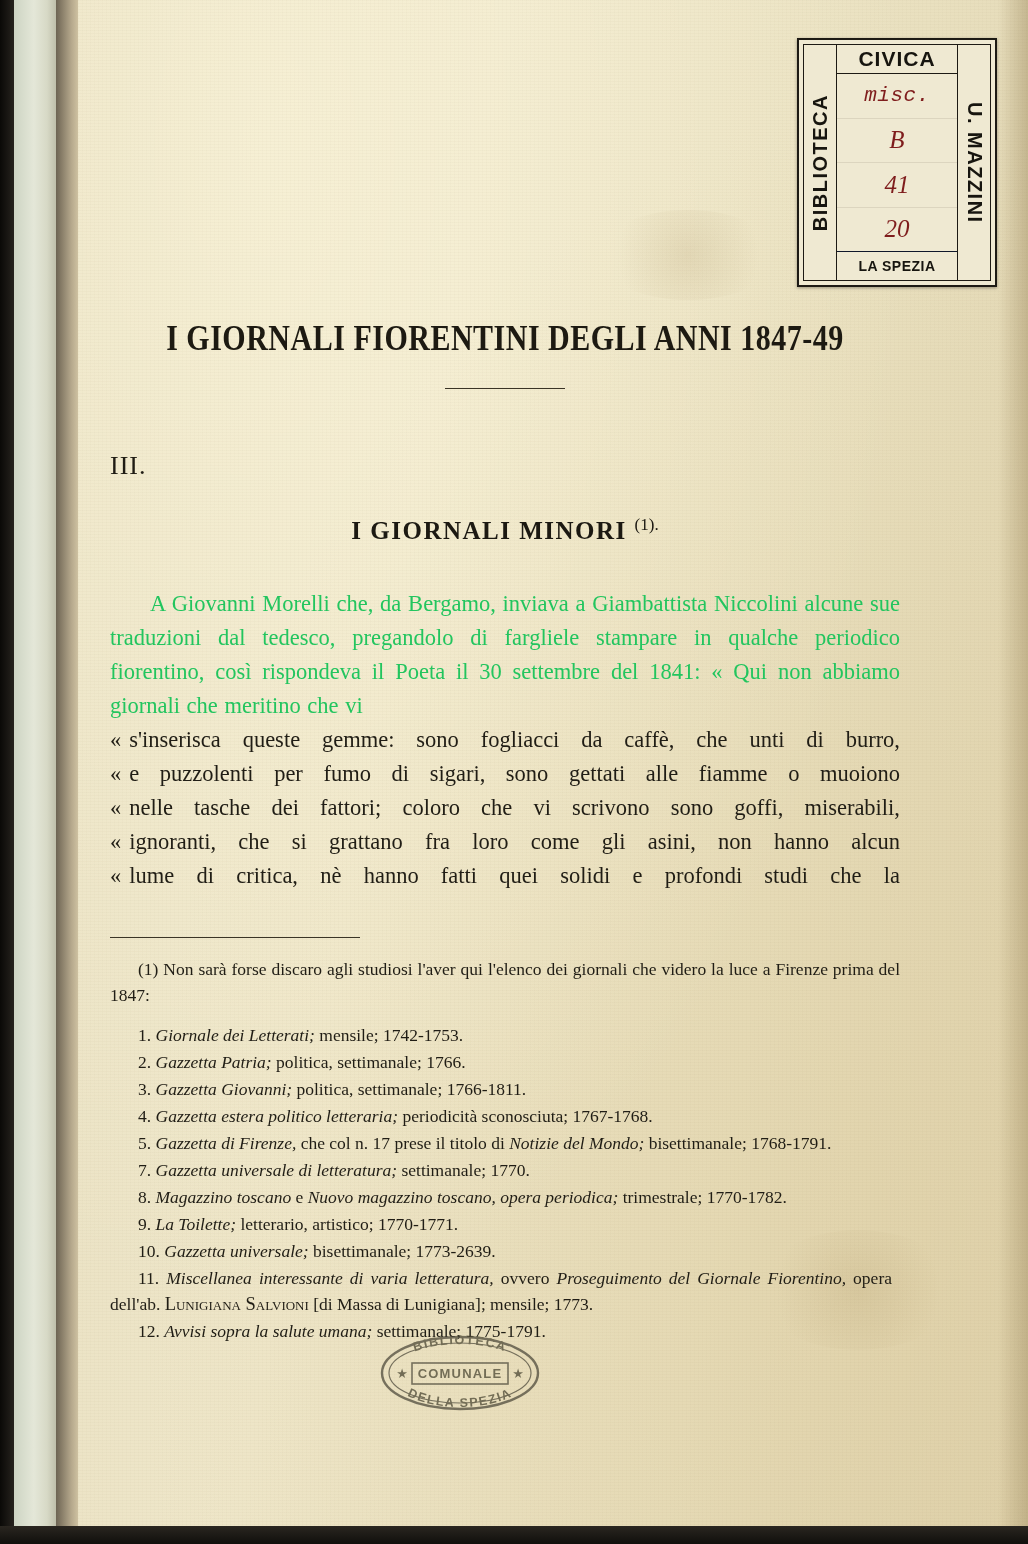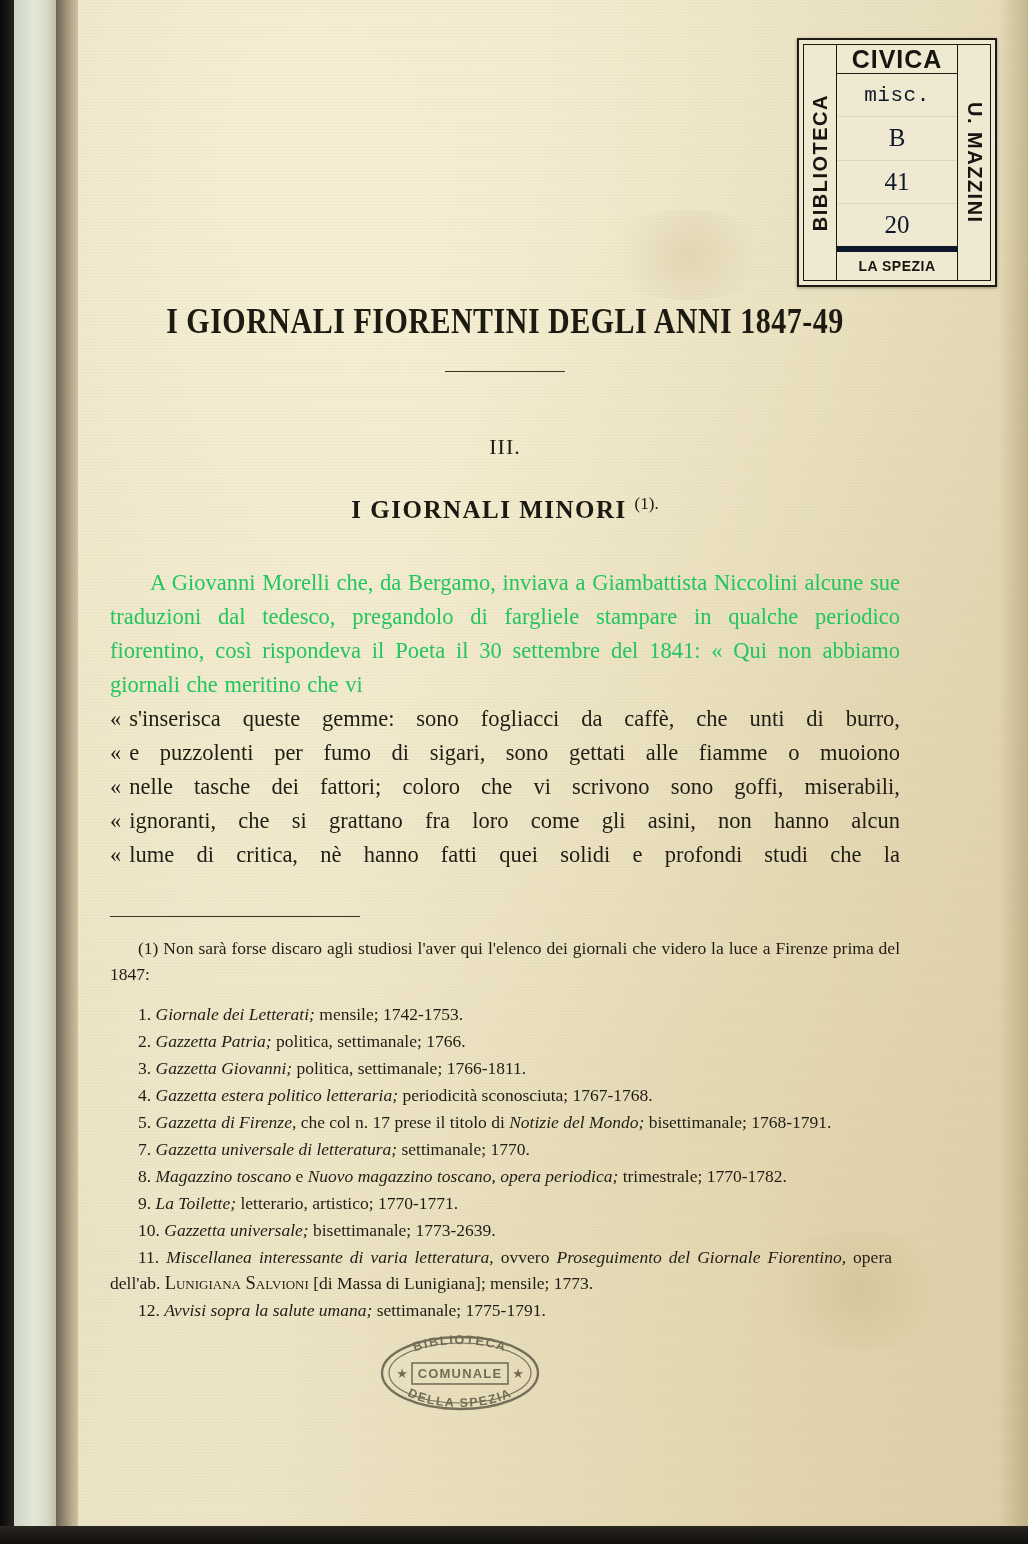--- a/index.html
+++ b/index.html
@@ -111,53 +111,54 @@
   .label-top, .label-bottom {
     height: 28px;
     display: flex;
     align-items: center;
     justify-content: center;
     font-family: "Liberation Sans", sans-serif;
     font-weight: 700;
     color: #17150f;
   }
   .label-top {
-    font-size: 25px;
+    font-size: 21px;
     letter-spacing: 1px;
     border-bottom: 1px solid #1d1a14;
   }
   .label-bottom {
     font-size: 14px;
     letter-spacing: 0.5px;
-    border-top: 6px solid #0f172a;
+    border-top: 1px solid #0f172a;
   }
   .label-rows {
     flex: 1;
     display: flex;
     flex-direction: column;
   }
   .label-row {
     flex: 1;
     display: flex;
     align-items: center;
     justify-content: center;
     border-bottom: 1px solid #55504020;
     font-family: "Liberation Mono", monospace;
     font-size: 22px;
-    color: #0f172a;
+    color: #7f1d1d;
+    font-style: italic;
   }
   .label-row:last-child { border-bottom: none; }
   .label-row.typed { font-size: 21px; letter-spacing: 0.5px; }
   .label-row.hand { font-family: "Liberation Serif", serif; font-size: 25px; }
 
   
   .content {
     position: absolute;
     left: 110px;
-    top: 1px;
+    top: 18px;
     width: 790px;
     color: #221f16;
   }
   h1.title {
     margin: 300px 0 0 0;
     text-align: center;
     font-family: "Liberation Serif", serif;
     font-weight: 700;
     font-size: 30px;
     letter-spacing: 0.5px;
@@ -166,22 +167,22 @@
     transform-origin: center top;
   }
   .rule-short {
     width: 120px;
     height: 1px;
     background: #3a3426;
     margin: 36px auto 0 auto;
   }
   .sec-num {
     margin-top: 62px;
-    text-align: center;
-    font-size: 22px;
+    text-align: left;
+    font-size: 26px;
     letter-spacing: 1px;
     color: #1f1c14;
   }
   h2.subtitle {
     margin: 34px 0 0 0;
     text-align: center;
     font-weight: 700;
     font-size: 25px;
     letter-spacing: 1.5px;
     color: #1c1912;

